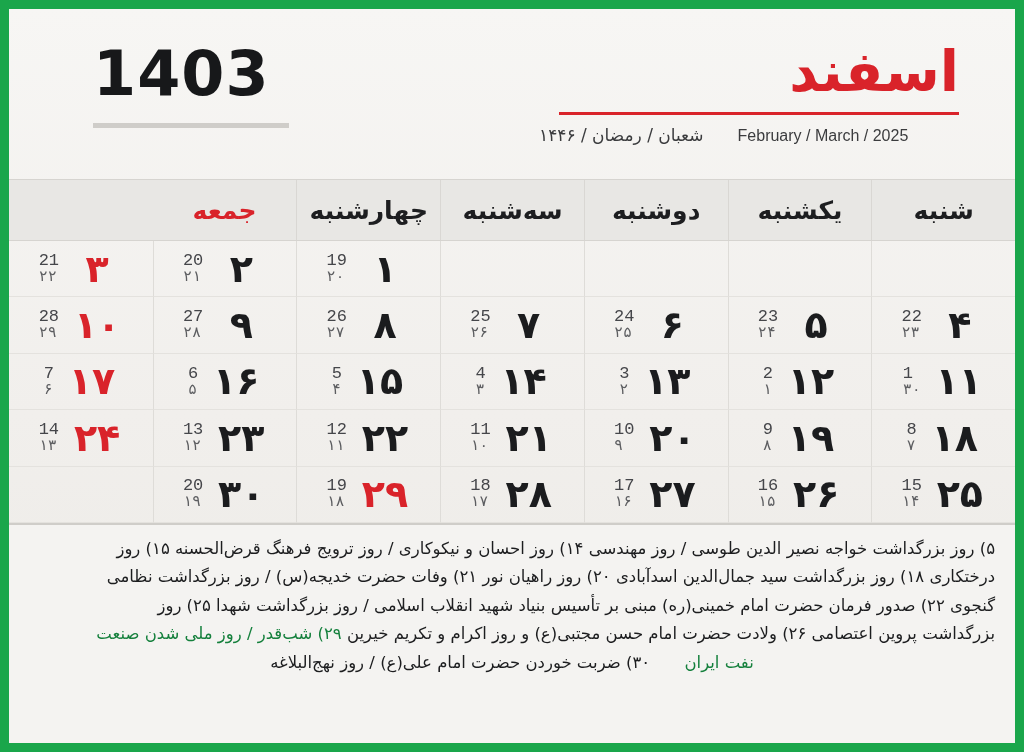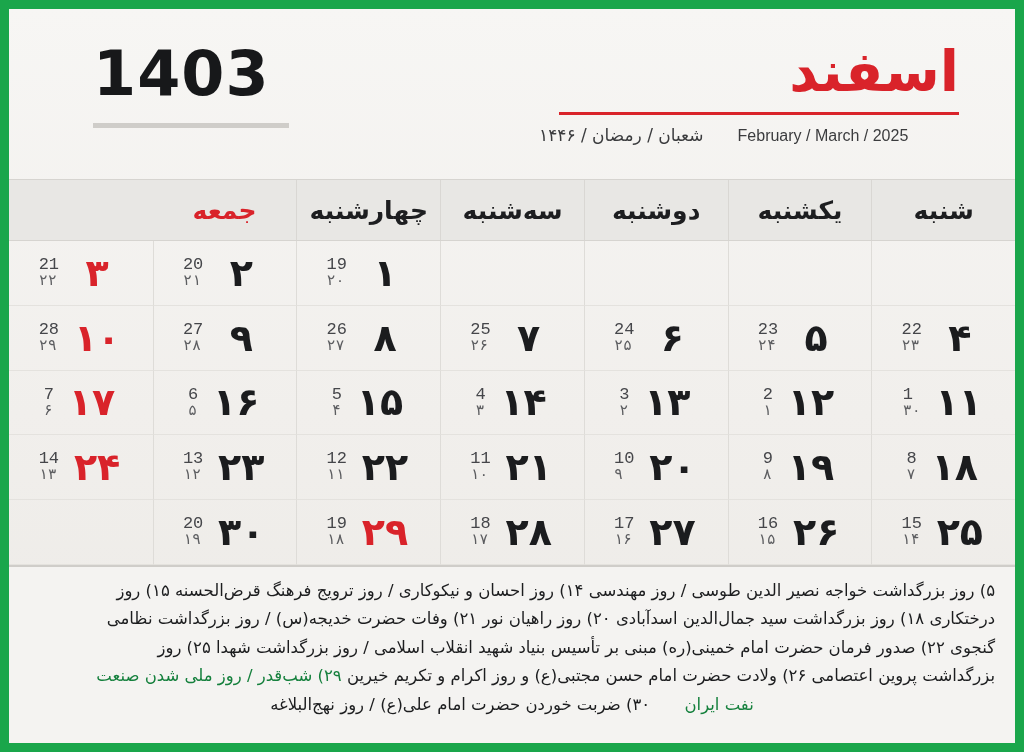--- a/index.html
+++ b/index.html
@@ -171,21 +171,21 @@
   }
   .big.holiday { color: #d9232a; }
 
   
   .events {
     flex: none;
     border-top: 2px solid #cfcdc9;
     padding: 10px 20px 8px 20px;
     box-sizing: border-box;
     background: #f4f3f1;
-    height: 178px;
+    height: 220px;
     overflow: hidden;
   }
   .event-line {
     font-size: 16.5px;
     line-height: 1.72;
     color: #1c1d1f;
     text-align: justify;
     text-align-last: right;
   }
   .event-line .red { color: #15803d; margin-left: 29px; }

